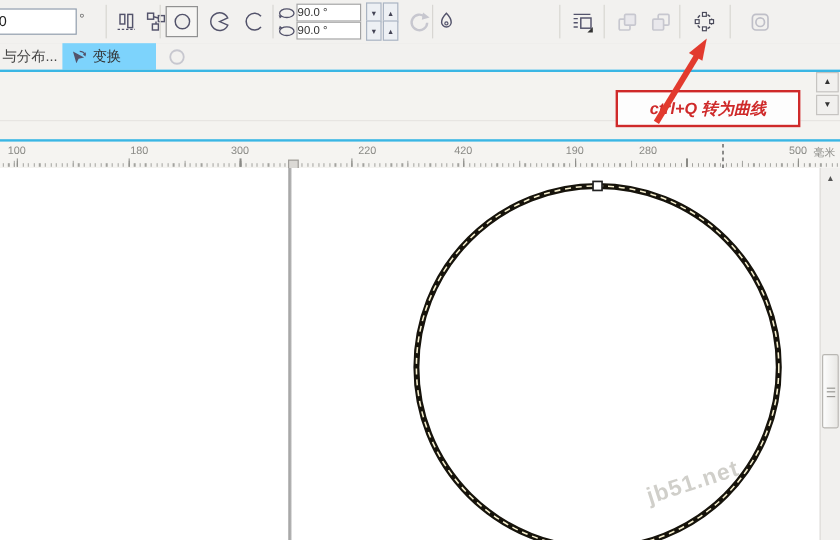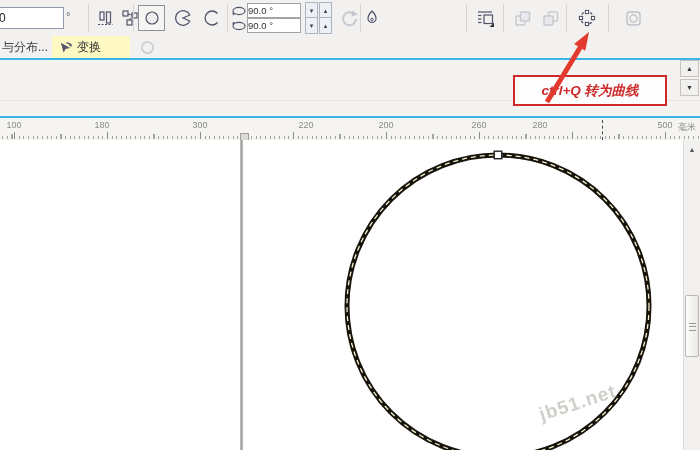--- a/index.html
+++ b/index.html
@@ -26,21 +26,21 @@
   .combo{position:absolute;left:384px;top:7px;width:72px;height:21px;border:1px solid #8f9bab;background:#fff;
          display:flex;align-items:center;box-sizing:border-box;}
   .combo .selval{margin-left:2px;background:#4f9be4;color:#102c55;font-size:11.5px;font-weight:bold;padding:1px 4px;}
   .combo .ddbtn{margin-left:auto;width:14px;height:100%;display:flex;align-items:center;justify-content:center;
                 font-size:7px;color:#333;background:#f2f1ef;border-left:1px solid #d5d3d0;}
 
   
   .tabsrow{position:absolute;left:0;top:36px;width:700px;height:22px;background:#f2f1ef;}
   .tab{position:absolute;top:0;height:22px;display:flex;align-items:center;font-size:12px;color:#444;}
   .tab .tlabel{white-space:nowrap;}
-  .tab.active{background:#fef9c3;color:#333;}
+  .tab.active{background:#7dd3fc;color:#333;}
   .tab .ticon{margin:0 4px 0 6px;display:flex;}
   .cyan-line{position:absolute;left:0;width:700px;height:2px;background:#3ab6e4;}
 
   
   .strip{position:absolute;left:0;top:60px;width:700px;height:56px;background:#f4f3f0;}
   .strip-line{position:absolute;left:0;top:40px;width:700px;height:1px;background:#e7e5e2;}
   .side-spin{position:absolute;width:19px;height:17px;background:#f1f0ee;border:1px solid #c6c4c1;
              display:flex;align-items:center;justify-content:center;font-size:7px;color:#333;box-sizing:border-box;}
 
   
@@ -277,25 +277,25 @@
   <div class="redbox">
     <span>ctrl+Q 转为曲线</span>
   </div>
   <svg class="arrow-svg" width="60" height="85" viewBox="0 0 60 85">
     <line x1="12" y1="78" x2="46" y2="22" stroke="#e23a2e" stroke-width="5"></line>
     <polygon points="54,8 50.3,26.7 39.1,20.1" fill="#e23a2e"></polygon>
   </svg>
 
   <div class="ruler">
     <span class="rlabel" style="left:14px">100</span>
-    <span class="rlabel" style="left:102px">180</span>
+    <span class="rlabel" style="left:116px">180</span>
     <span class="rlabel" style="left:200px">300</span>
     <span class="rlabel" style="left:306px">220</span>
-    <span class="rlabel" style="left:386px">200</span>
-    <span class="rlabel" style="left:479px">260</span>
+    <span class="rlabel" style="left:386px">420</span>
+    <span class="rlabel" style="left:479px">190</span>
     <span class="rlabel" style="left:540px">280</span>
     <span class="rlabel" style="left:665px">500</span>
     <span class="runit">毫米</span>
     <div class="ticks-minor"></div>
     <div class="ticks-med"></div>
     <div class="ticks-major"></div>
     <div class="ruler-guide"></div>
     <div class="ruler-marker"></div>
   </div>
 

